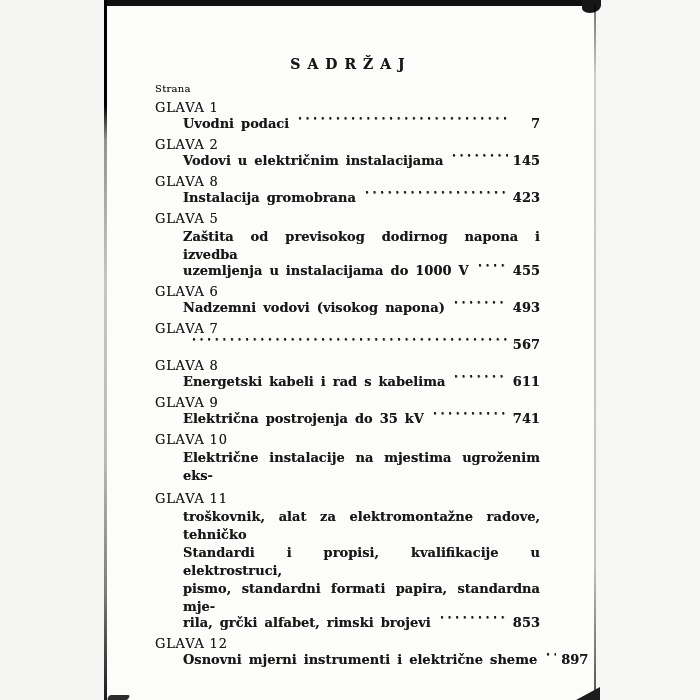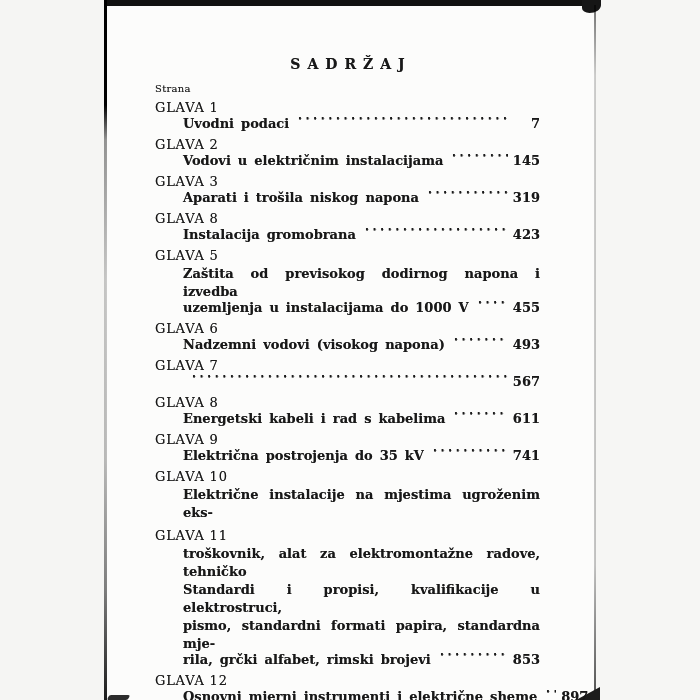--- a/index.html
+++ b/index.html
@@ -108,30 +108,20 @@
       <div class="glava">GLAVA 2</div>
       <div class="lines">
         <div class="tline">
           <span class="ttext">Vodovi u električnim instalacijama</span>
           <span class="dots"></span>
           <span class="pnum">145</span>
         </div>
       </div>
     </div>
 
-    <div class="entry">
-      <div class="glava">GLAVA 3</div>
-      <div class="lines">
-        <div class="tline">
-          <span class="ttext">Aparati i trošila niskog napona</span>
-          <span class="dots"></span>
-          <span class="pnum">319</span>
-        </div>
-      </div>
-    </div>
 
     <div class="entry">
       <div class="glava">GLAVA 8</div>
       <div class="lines">
         <div class="tline">
           <span class="ttext">Instalacija gromobrana</span>
           <span class="dots"></span>
           <span class="pnum">423</span>
         </div>
       </div>

